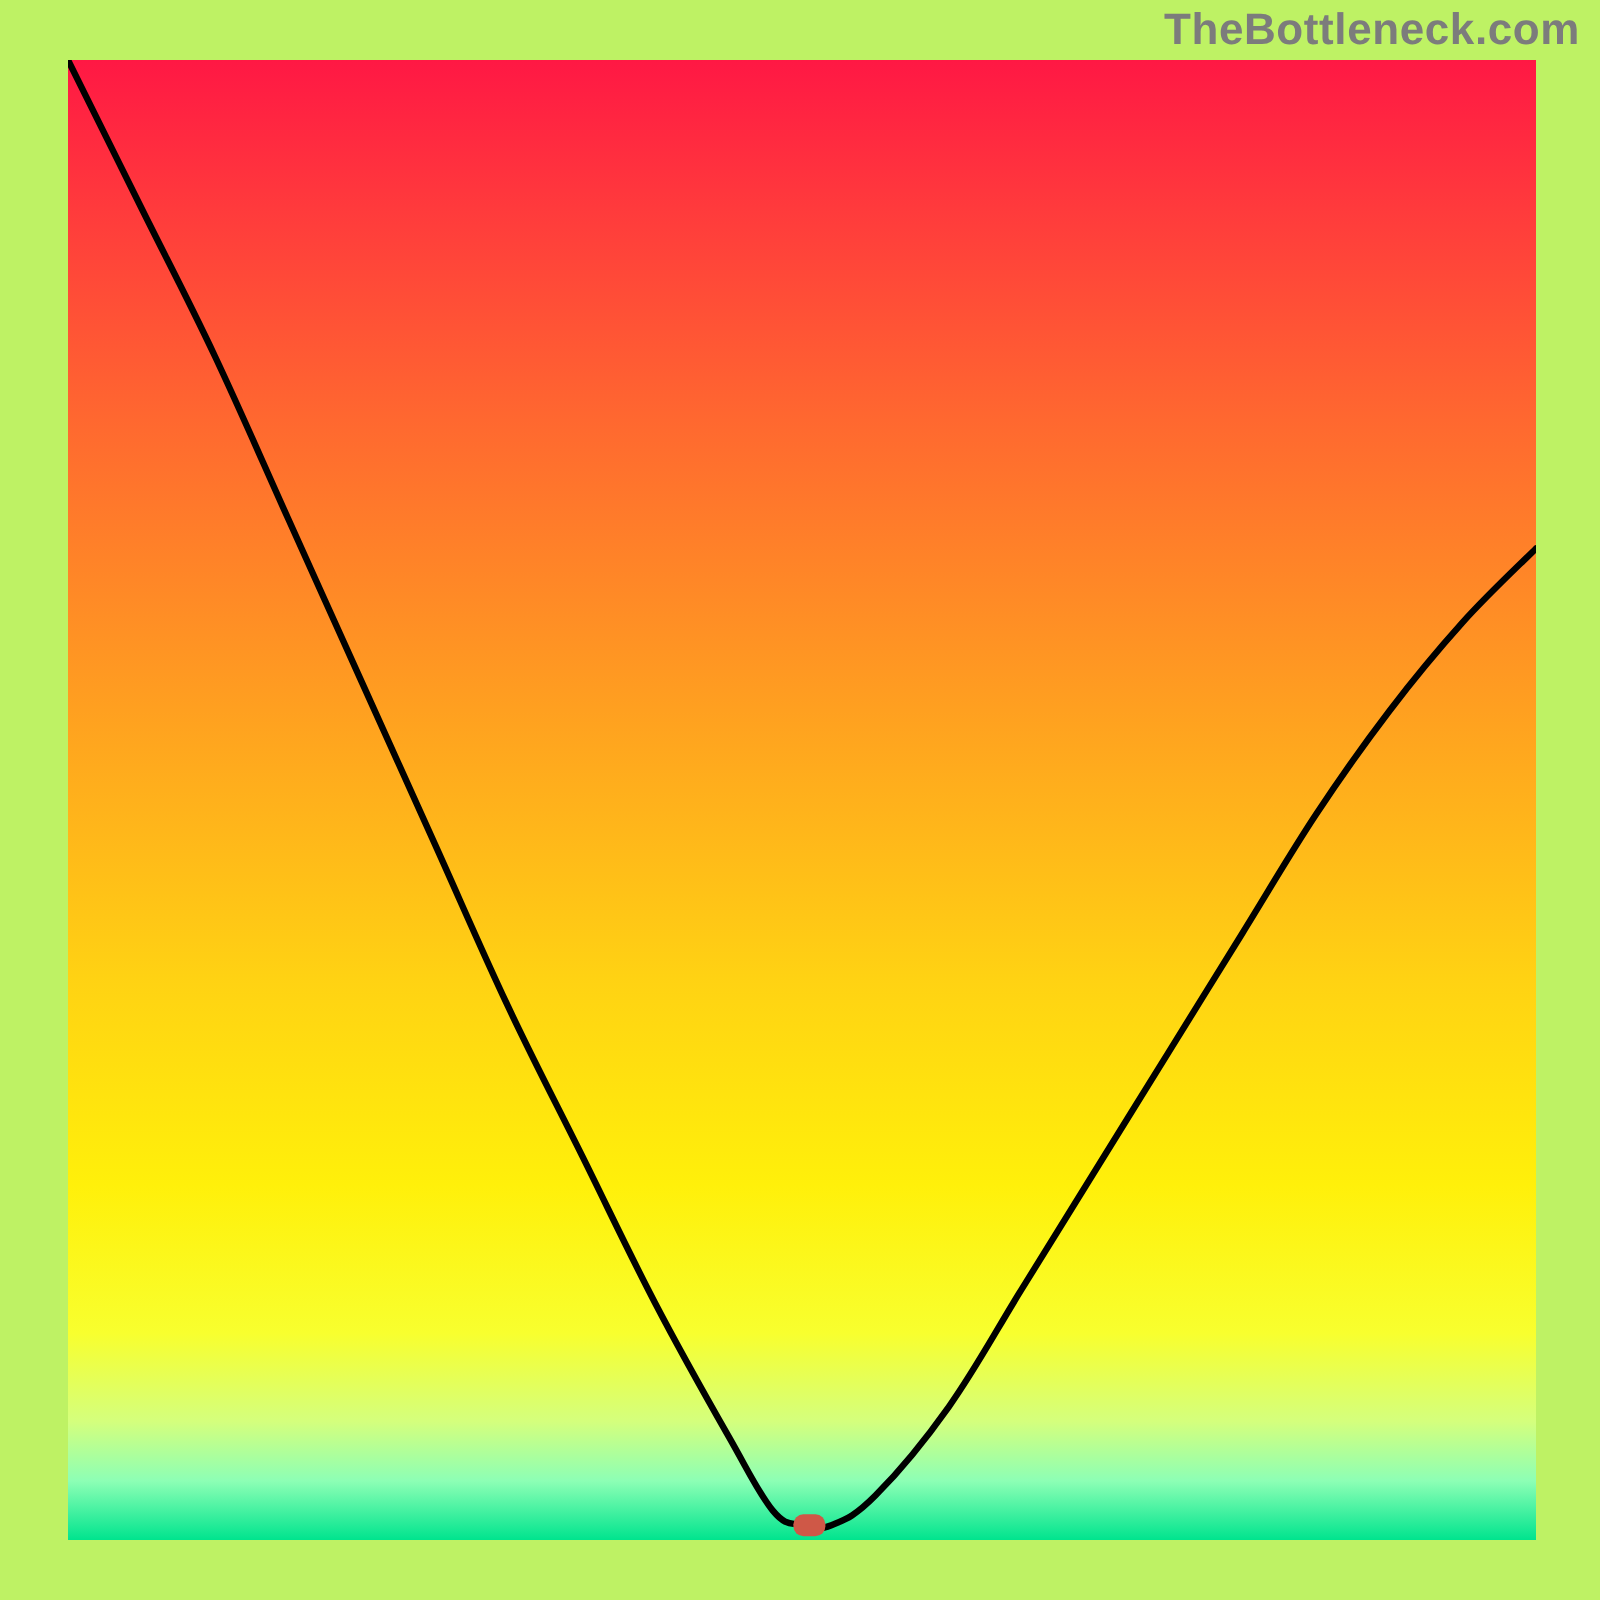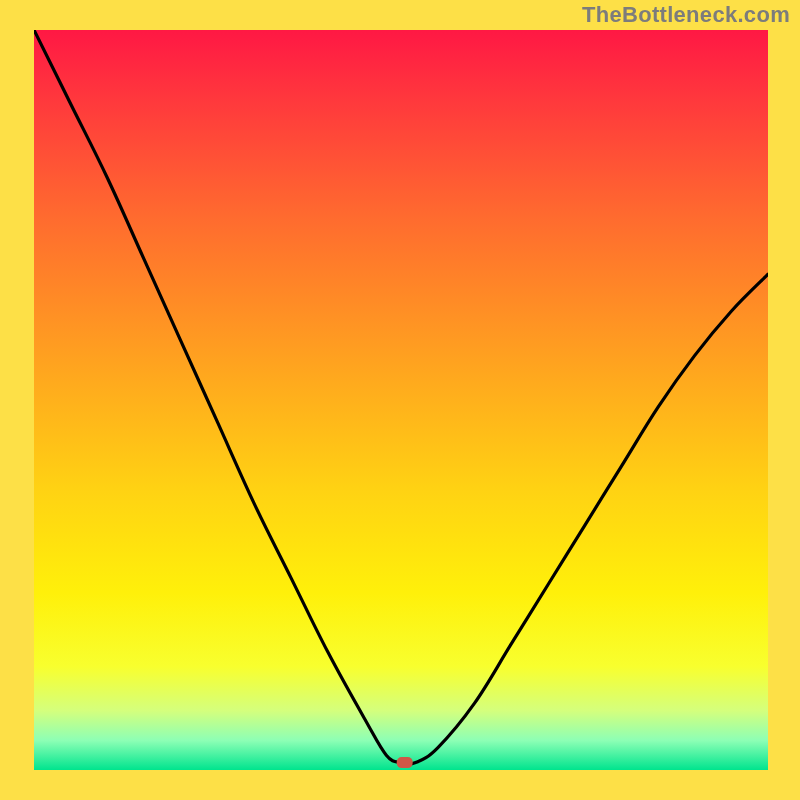--- a/index.html
+++ b/index.html
@@ -7,21 +7,21 @@
     padding: 0;
     width: 800px;
     height: 800px;
     background: #000;
     font-family: Arial, Helvetica, sans-serif;
   }
   .frame {
     position: relative;
     width: 800px;
     height: 800px;
-    background: #fde047;
+    background: #bef264;
   }
   .watermark {
     position: absolute;
     top: 2px;
     right: 10px;
     font-size: 22px;
     font-weight: bold;
     color: #7c7c7c;
     letter-spacing: 0.3px;
     z-index: 2;

